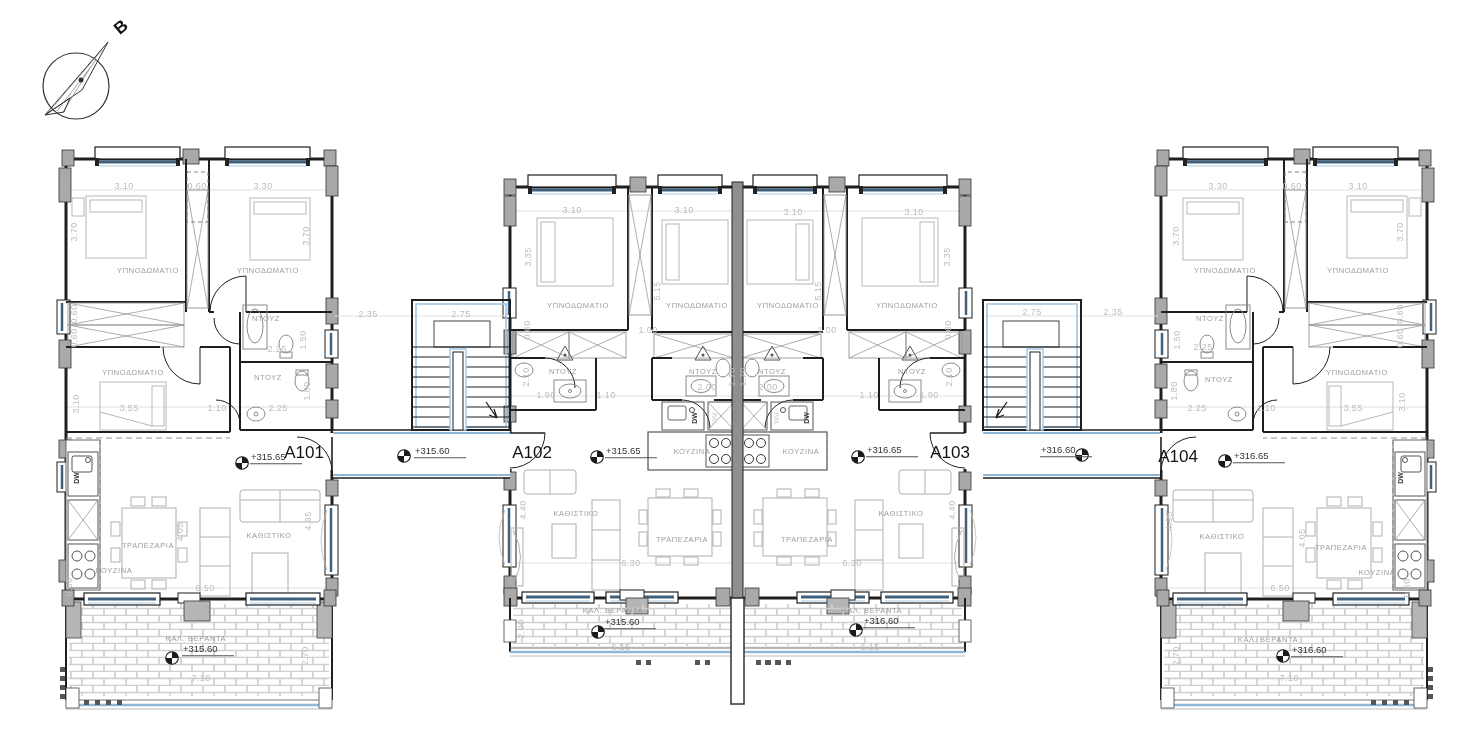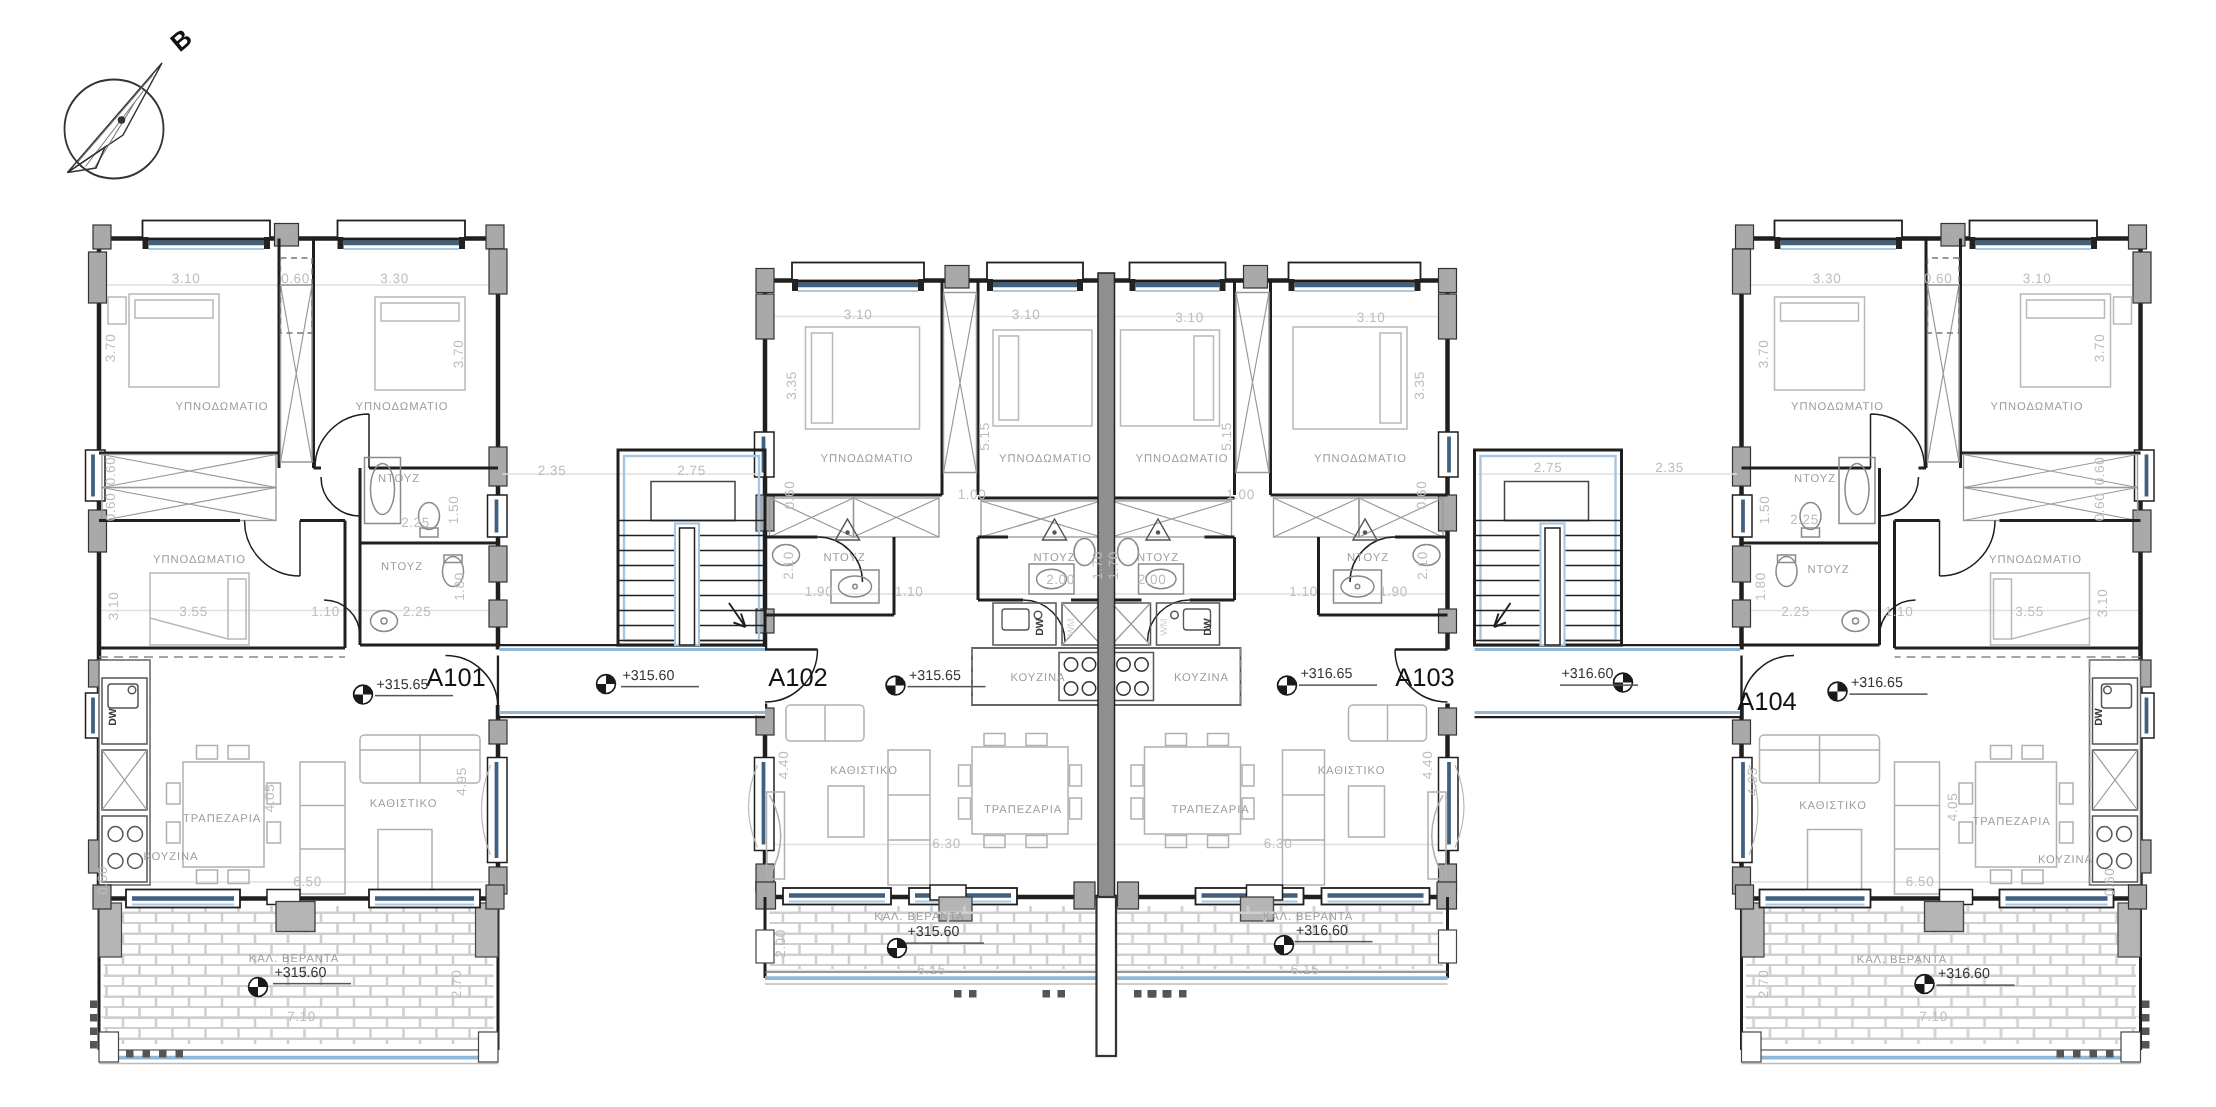--- a/index.html
+++ b/index.html
@@ -474,21 +474,21 @@
       <div class="lbl room" style="left: 613px; top: 611px;">ΚΑΛ. ΒΕΡΑΝΤΑ</div>
       <div class="lbl level" style="left: 604px; top: 623px;">+315.60</div>
       <div class="lbl dim" style="left: 621px; top: 647px;">6.15</div>
       <div class="lbl dimv" style="left: 521px; top: 629px;">2.00</div>
       <div class="lbl room" style="left: 872px; top: 611px;">ΚΑΛ. ΒΕΡΑΝΤΑ</div>
       <div class="lbl level" style="left: 863px; top: 622px;">+316.60</div>
       <div class="lbl dim" style="left: 870px; top: 647px;">6.15</div>
       <div class="lbl dim" style="left: 1032px; top: 312px;">2.75</div>
       <div class="lbl dim" style="left: 1113px; top: 312px;">2.35</div>
       <div class="lbl level" style="left: 1040px; top: 451px;">+316.60</div>
-      <div class="lbl apt" style="left: 1178px; top: 468px; text-align: center;">A104</div>
+      <div class="lbl apt" style="left: 1178px; top: 456px; text-align: center;">A104</div>
       <div class="lbl dim" style="left: 1218px; top: 186px;">3.30</div>
       <div class="lbl dim" style="left: 1292px; top: 186px;">0.60</div>
       <div class="lbl dim" style="left: 1358px; top: 186px;">3.10</div>
       <div class="lbl dimv" style="left: 1176px; top: 236px;">3.70</div>
       <div class="lbl dimv" style="left: 1400px; top: 232px;">3.70</div>
       <div class="lbl room" style="left: 1225px; top: 271px;">ΥΠΝΟΔΩΜΑΤΙΟ</div>
       <div class="lbl room" style="left: 1358px; top: 271px;">ΥΠΝΟΔΩΜΑΤΙΟ</div>
       <div class="lbl room" style="left: 1210px; top: 319px;">ΝΤΟΥΖ</div>
       <div class="lbl dimv" style="left: 1400px; top: 314px;">0.60</div>
       <div class="lbl dimv" style="left: 1400px; top: 338px;">0.60</div>

